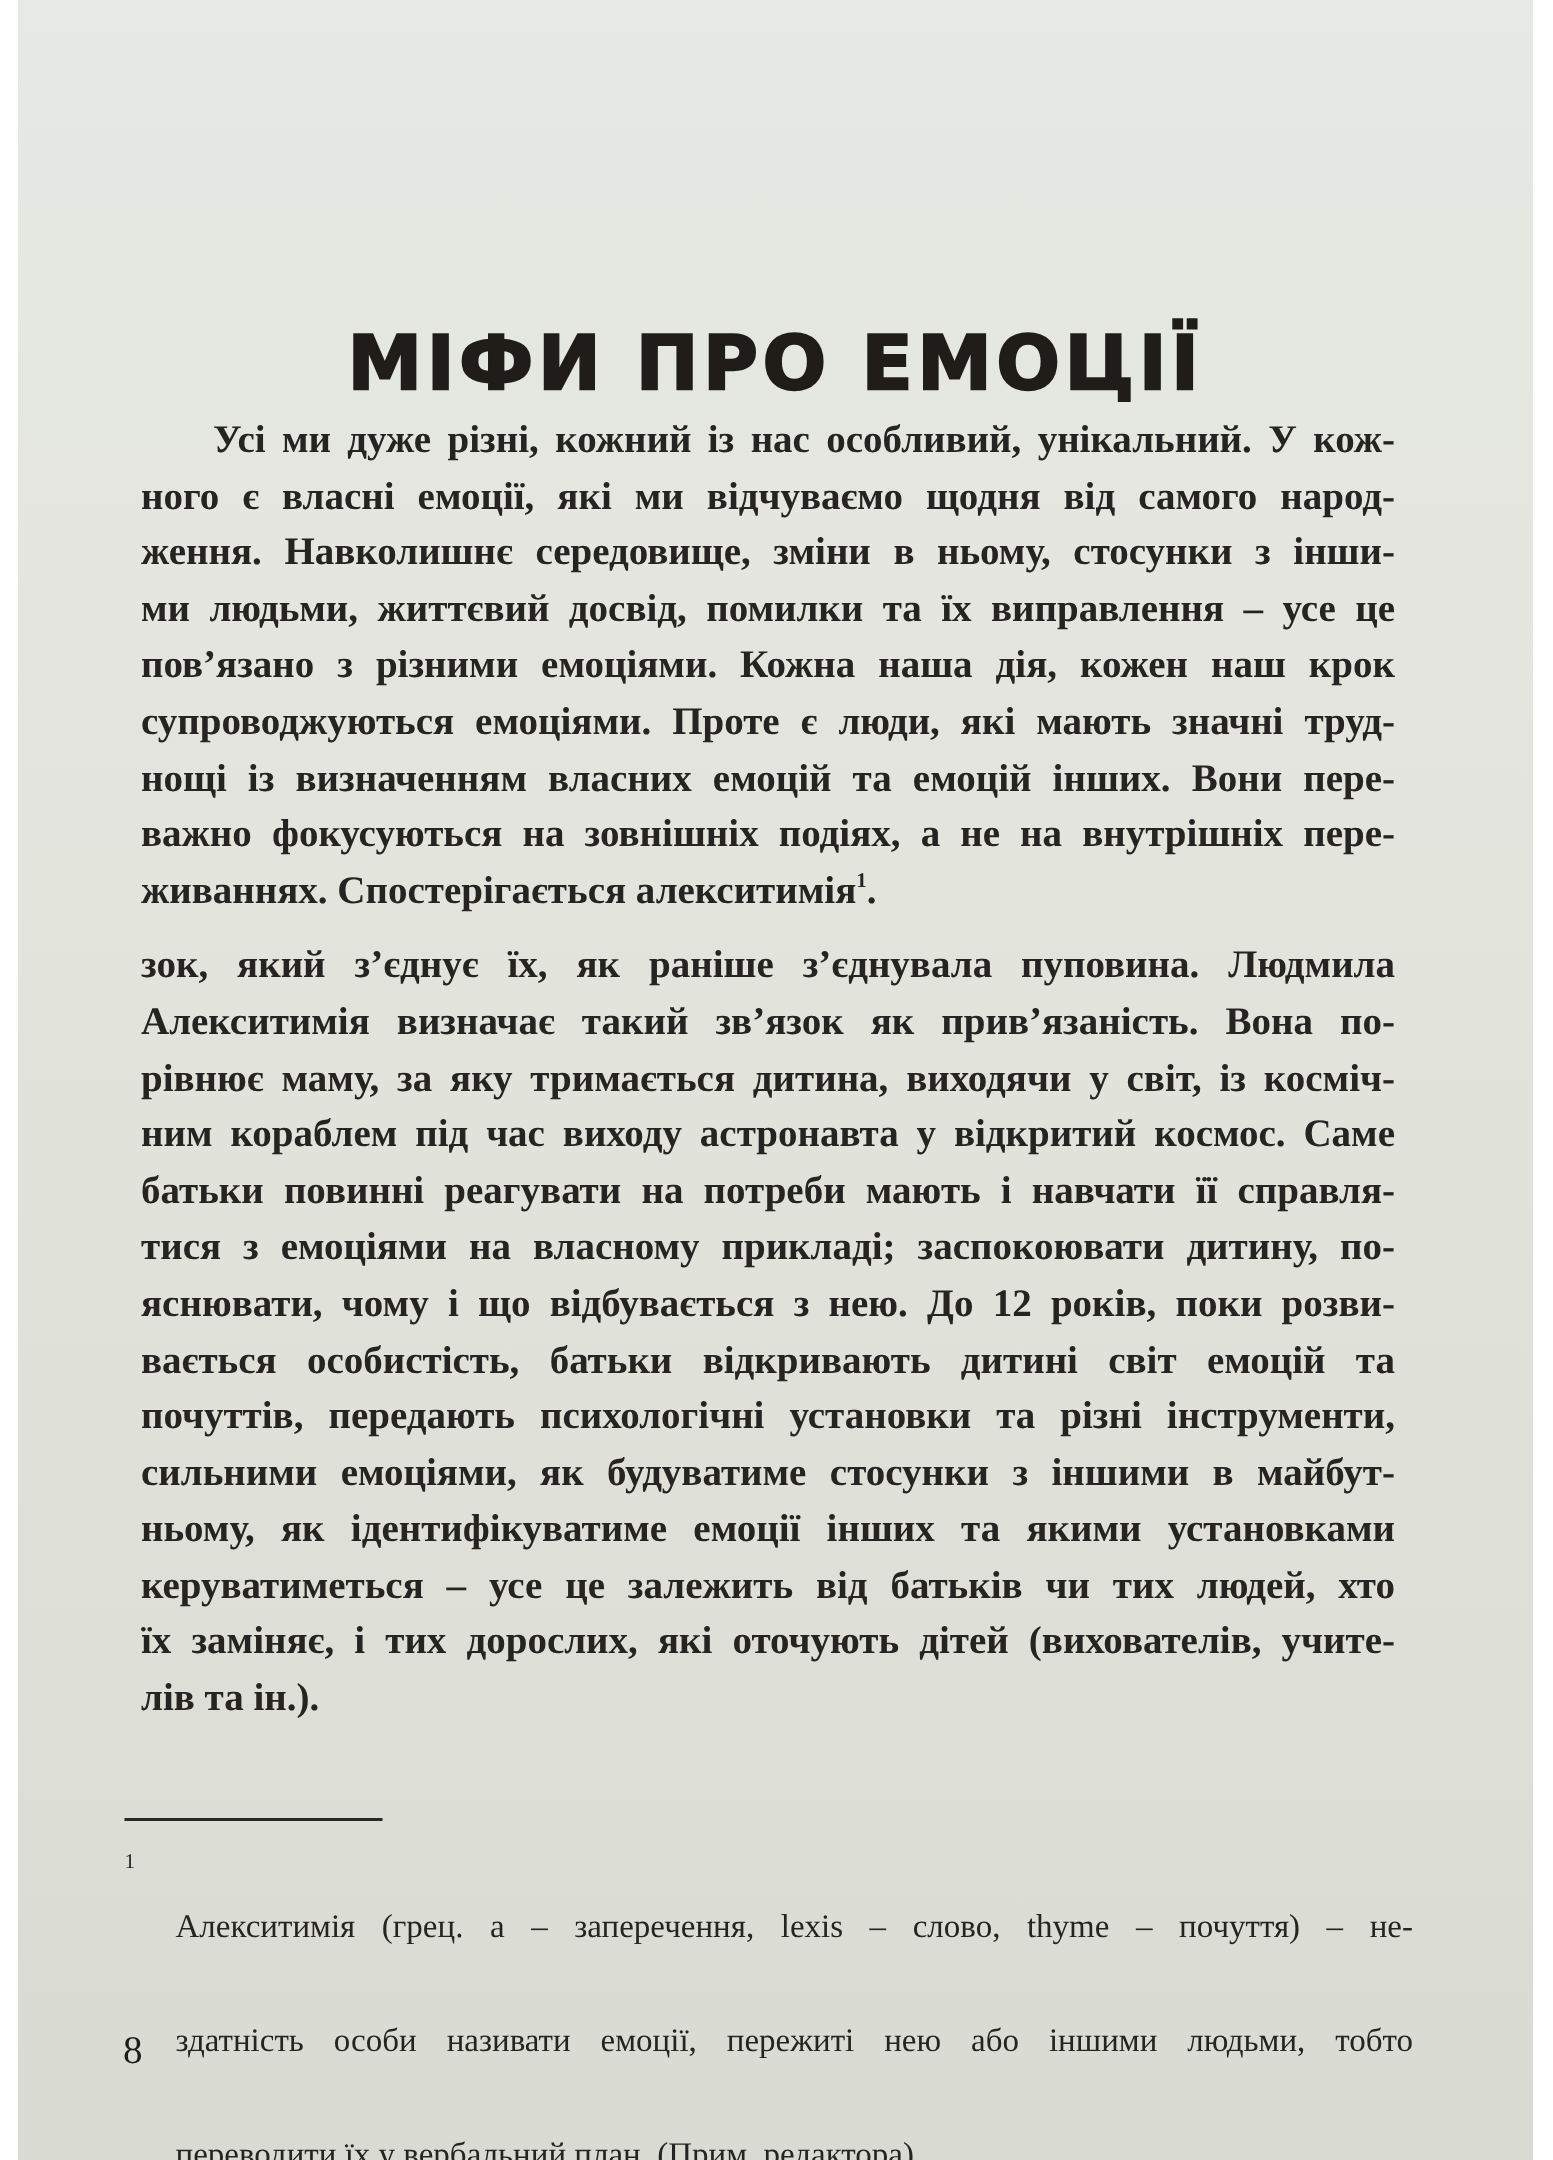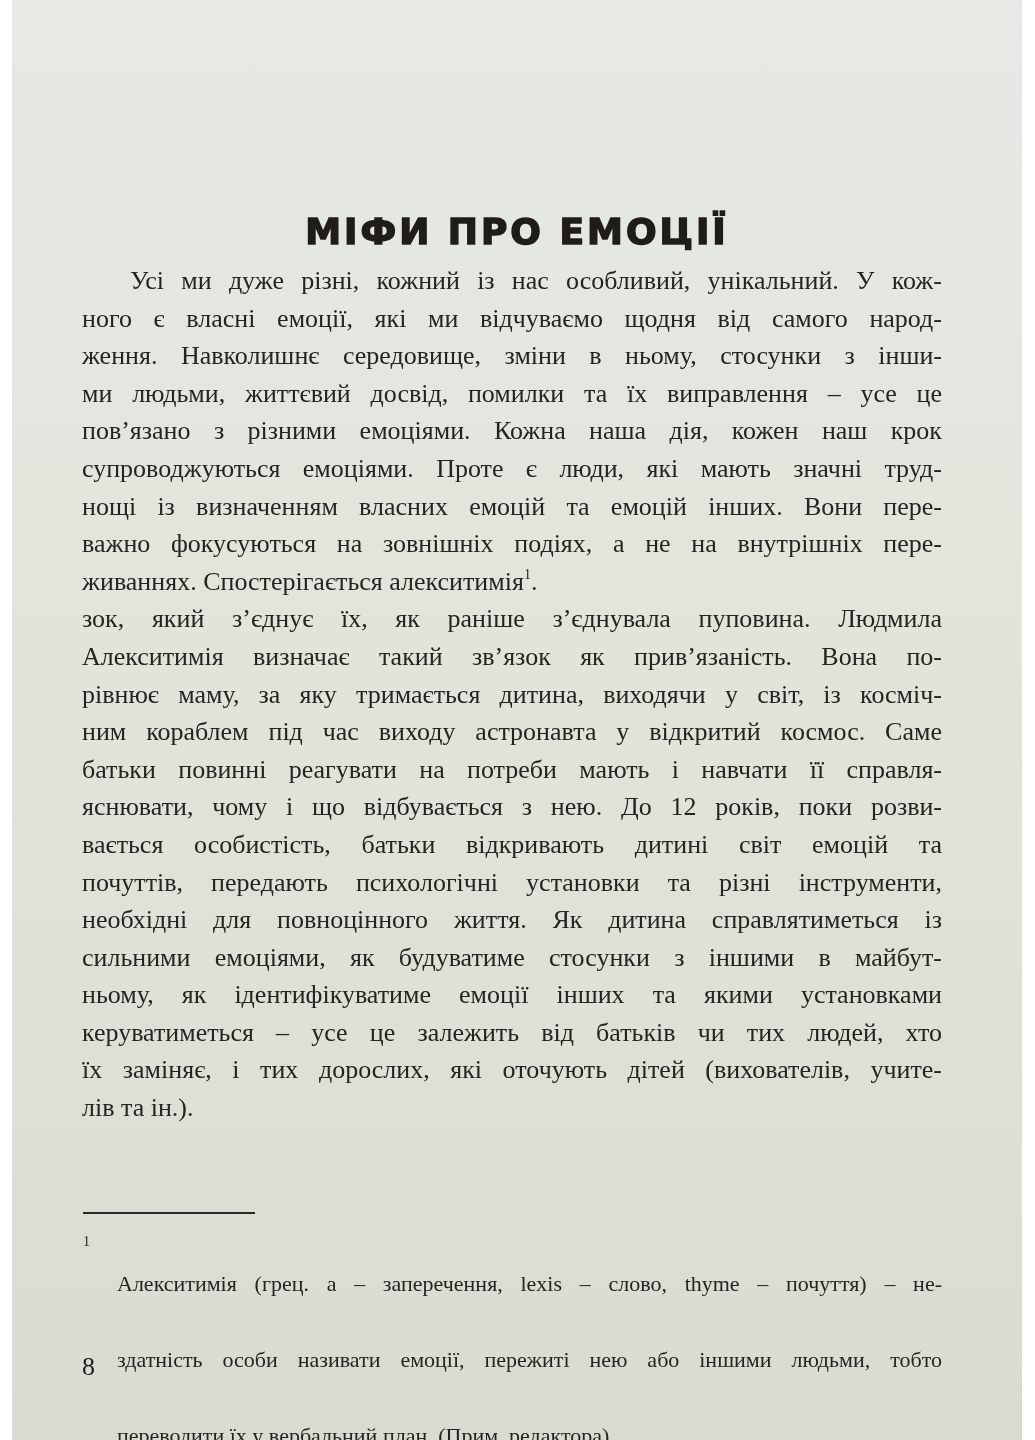--- a/index.html
+++ b/index.html
@@ -22,41 +22,42 @@
       background: linear-gradient(180deg, #e6e9e4 0%, #e3e4dc 40%, #dedfd6 75%, #d9dad2 100%);
     }
     .title {
       position: absolute;
       left: 0;
       width: 1010px;
       top: 178px;
       text-align: center;
       font-family: "DejaVu Sans", sans-serif;
       font-weight: bold;
-      font-size: 36px;
+      font-size: 50px;
       letter-spacing: 3px;
       color: #1f1c1a;
       -webkit-text-stroke: 1.5px #1f1c1a;
       line-height: 60px;
     }
     .body-text {
       position: absolute;
       left: 70px;
       top: 262px;
       width: 860px;
       font-family: "Liberation Serif", serif;
       font-size: 26px;
       line-height: 37.6px;
       color: #262422;
       text-align: justify;
       hyphens: manual;
     }
     .para {
-      margin: 0;
+      margin: 12px;
       text-indent: 48px;
+      font-weight: bold;
     }
     .line {
       display: block;
       text-align: justify;
       text-align-last: justify;
       white-space: nowrap;
       height: 37.6px;
     }
     .line.last {
       text-align-last: left;
@@ -136,24 +137,24 @@
       <span class="line">важно фокусуються на зовнішніх подіях, а не на внутрішніх пере-</span>
       <span class="line last"><span>живаннях. Спостерігається алекситимія</span><sup>1</sup><span>.</span></span>
     </div>
 
     <div class="para">
       <span class="line">зок, який з’єднує їх, як раніше з’єднувала пуповина. Людмила</span>
       <span class="line">Алекситимія визначає такий зв’язок як прив’язаність. Вона по-</span>
       <span class="line">рівнює маму, за яку тримається дитина, виходячи у світ, із косміч-</span>
       <span class="line">ним кораблем під час виходу астронавта у відкритий космос. Саме</span>
       <span class="line">батьки повинні реагувати на потреби мають і навчати її справля-</span>
+      <span class="line">тися з емоціями на власному прикладі; заспокоювати дитину, по-</span>
       <span class="line">яснювати, чому і що відбувається з нею. До 12 років, поки розви-</span>
       <span class="line">вається особистість, батьки відкривають дитині світ емоцій та</span>
       <span class="line">почуттів, передають психологічні установки та різні інструменти,</span>
-      <span class="line">необхідні для повноцінного життя. Як дитина справлятиметься із</span>
       <span class="line">сильними емоціями, як будуватиме стосунки з іншими в майбут-</span>
       <span class="line">ньому, як ідентифікуватиме емоції інших та якими установками</span>
       <span class="line">керуватиметься – усе це залежить від батьків чи тих людей, хто</span>
       <span class="line">їх заміняє, і тих дорослих, які оточують дітей (вихователів, учите-</span>
       <span class="line last">лів та ін.).</span>
     </div>
   </div>
 
   <div class="fn-rule"></div>
 

